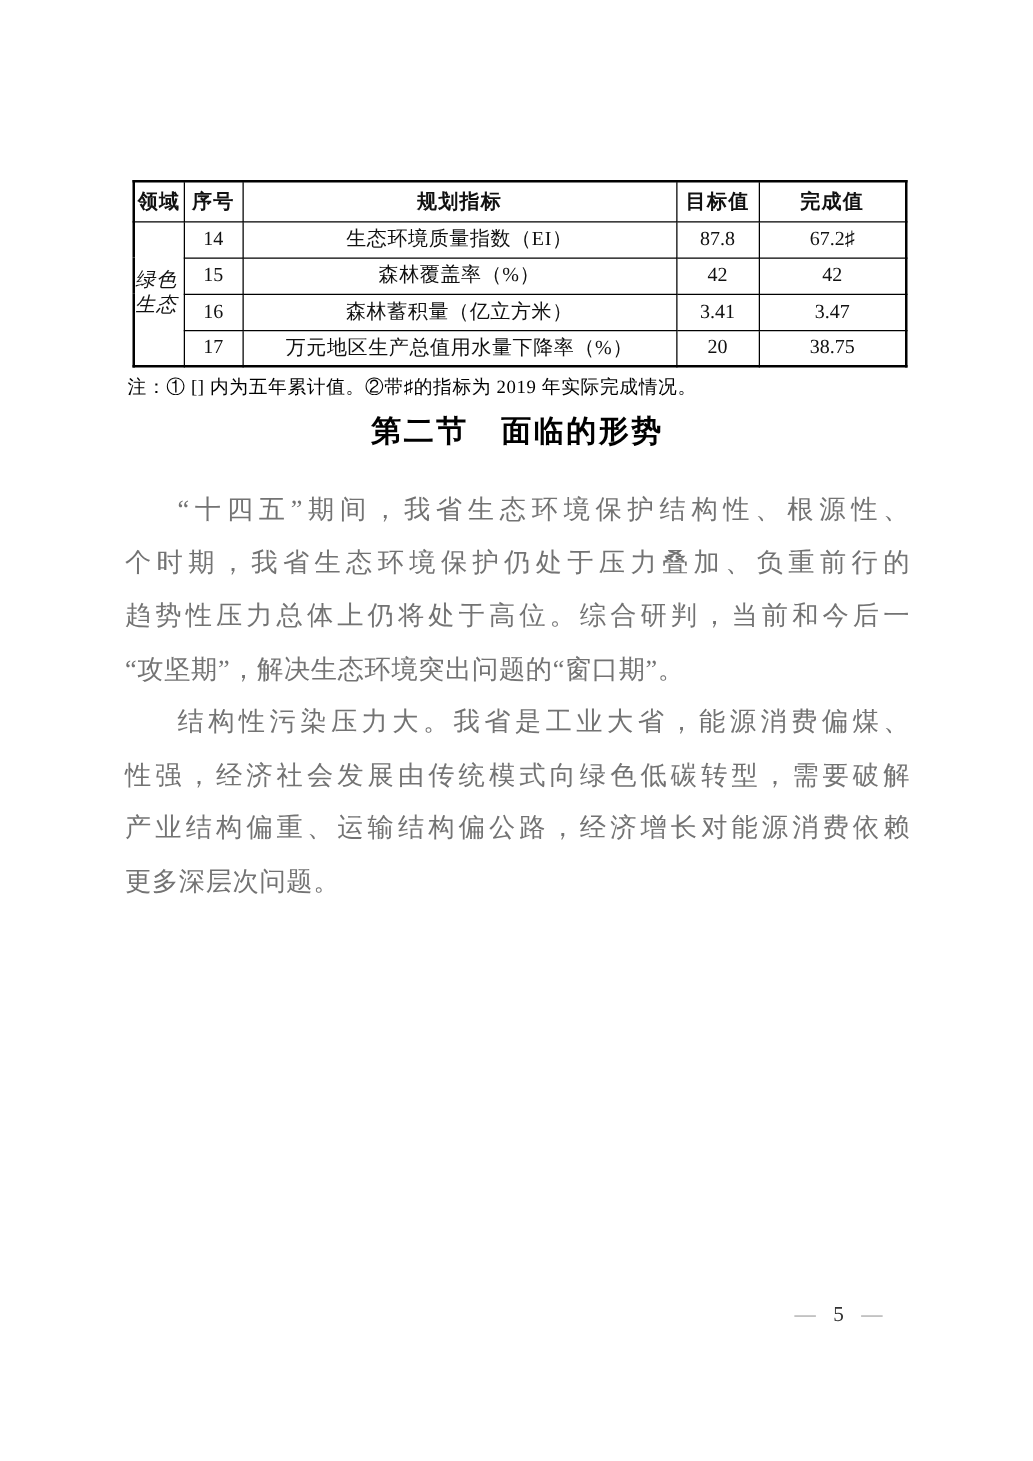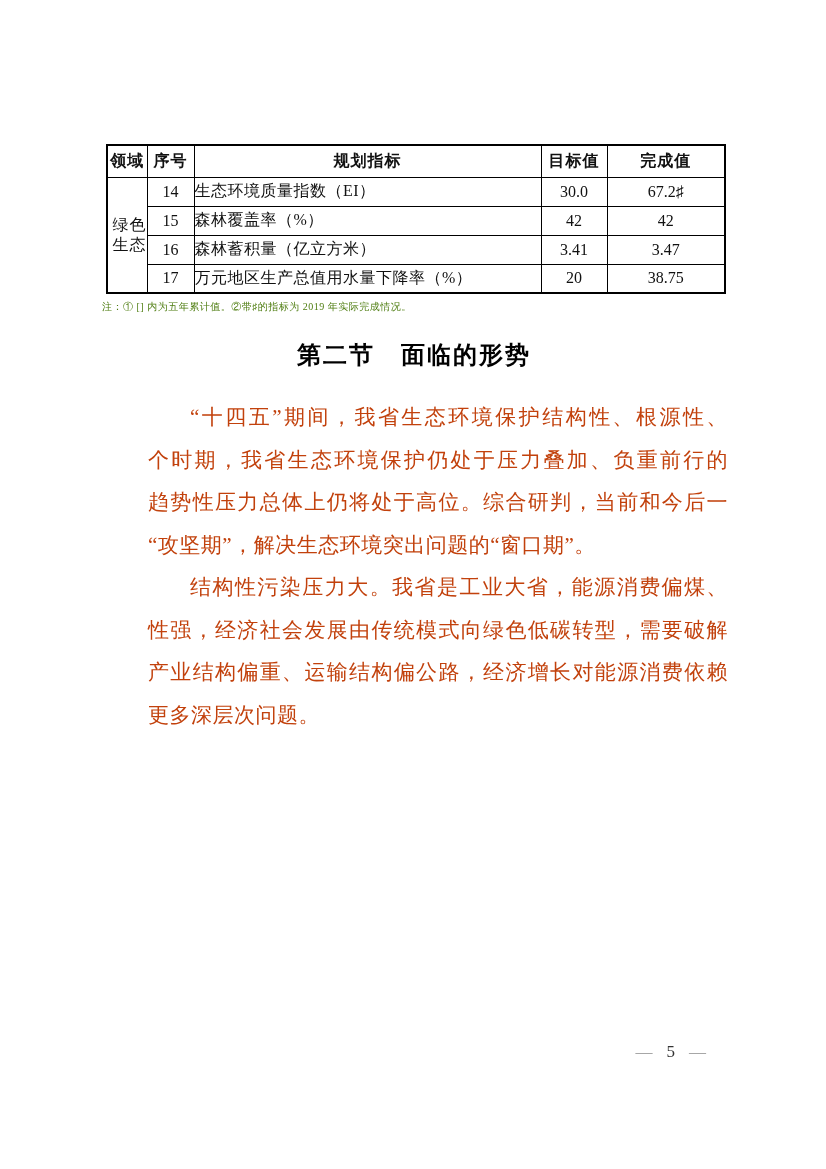--- a/index.html
+++ b/index.html
@@ -35,64 +35,63 @@
     color: #111;
   }
   .indicator-table th {
     font-family: "Liberation Sans", "DejaVu Sans", sans-serif;
     font-weight: bold;
     height: 32px;
     text-align: center;
     letter-spacing: 1px;
   }
   .indicator-table td { height: 29px; text-align: center; }
-  .indicator-table td.indicator { text-align: left; letter-spacing: 0.5px; }
+  .indicator-table td.indicator { text-align: center; letter-spacing: 0.5px; }
   .indicator-table td.domain-cell {
-    width: 40px; text-align: right; line-height: 20px; letter-spacing: 1px;
+    width: 40px; text-align: left; line-height: 20px; letter-spacing: 1px; font-style: italic;
   }
   .col-domain { width: 40px; }
   .col-no { width: 47px; }
   .col-indicator { width: 347px; }
   .col-target { width: 66px; }
   .col-done { width: 118px; }
 
   
   .table-note {
     margin-top: 6px;
     margin-left: 2px;
-    font-size: 10px;
+    font-size: 15px;
     letter-spacing: 0.5px;
-    color: #4d7c0f;
+    color: #000000;
   }
 
   
   .section-title {
-    margin-top: 25px;
+    margin-top: 10px;
     text-align: center;
     font-family: "Liberation Sans", "DejaVu Sans", sans-serif;
     font-weight: bold;
     font-size: 24px;
     letter-spacing: 2px;
     color: #000;
   }
 
   
   .body-text { margin-top: 25px; }
   .line {
     font-size: 21px;
     line-height: 42.5px;
     height: 42.5px;
     white-space: nowrap;
     text-align: justify;
     text-align-last: justify;
     text-justify: inter-character;
     letter-spacing: 0.5px;
-    color: #c2410c;
+    color: #737373;
     overflow: visible;
-    margin-left: 48px;
   }
   .line.first { padding-left: 42px; }
   .line.lastline { text-align-last: left; white-space: normal; }
   .line sub { font-size: 0.58em; vertical-align: -0.22em; letter-spacing: 0; }
 
   
   .page-number {
     position: absolute;
     top: 1042px;
     right: 120px;
@@ -126,21 +125,21 @@
         </tr>
       </thead>
       <tbody>
         <tr>
           <td class="domain-cell" rowspan="4">
             <div>绿色</div>
             <div>生态</div>
           </td>
           <td>14</td>
           <td class="indicator">生态环境质量指数（EI）</td>
-          <td>30.0</td>
+          <td>87.8</td>
           <td>67.2♯</td>
         </tr>
         <tr>
           <td>15</td>
           <td class="indicator">森林覆盖率（%）</td>
           <td>42</td>
           <td>42</td>
         </tr>
         <tr>
           <td>16</td>

